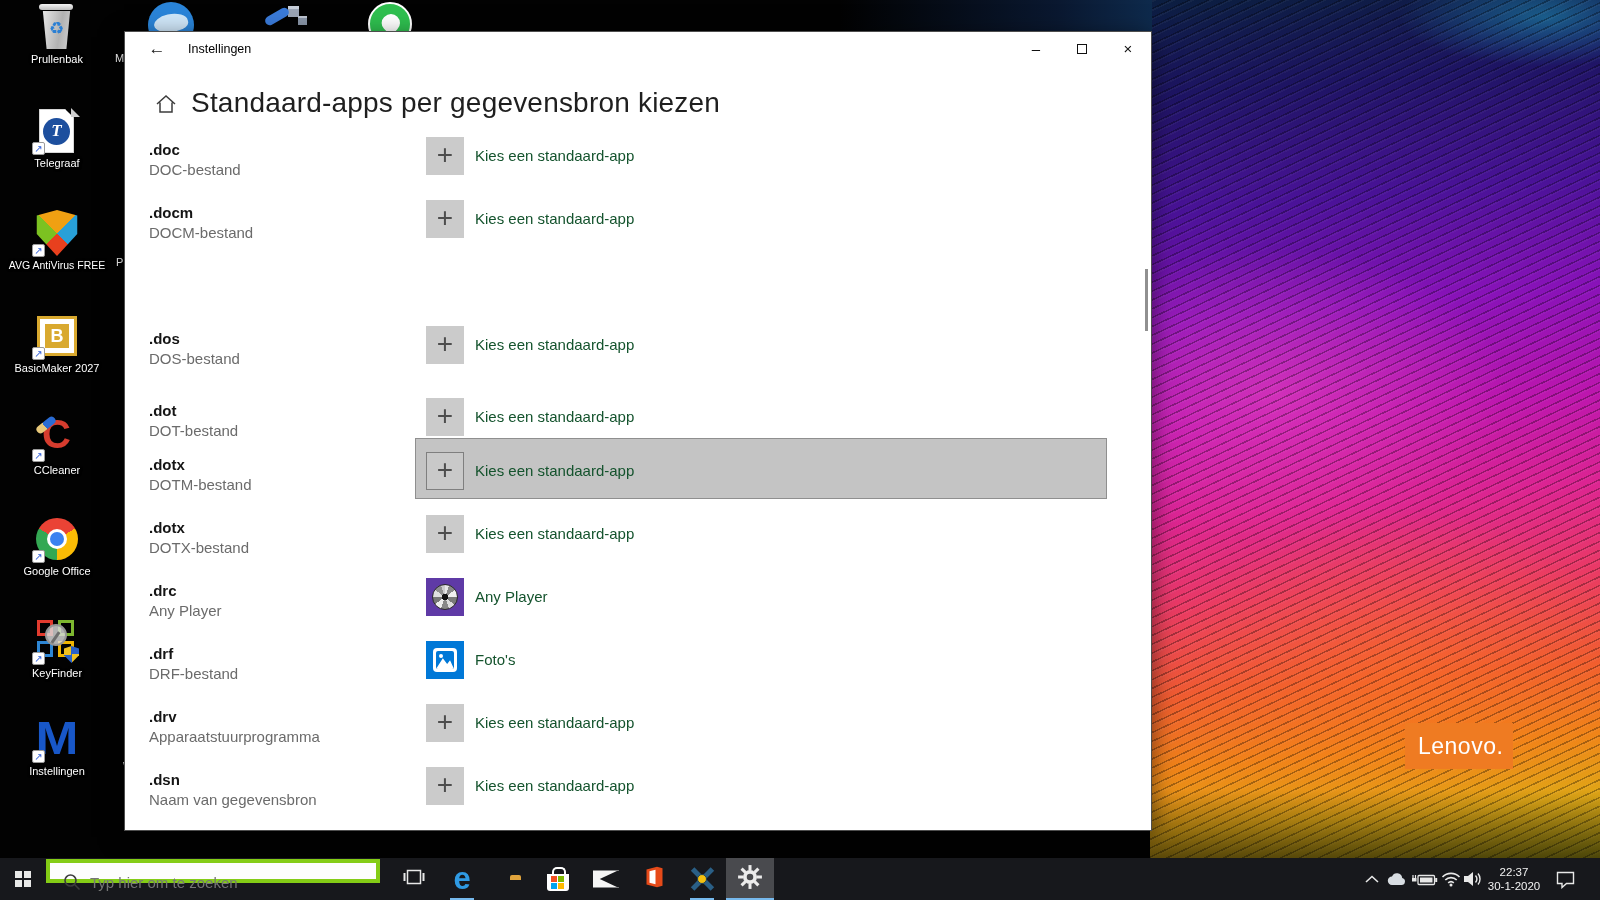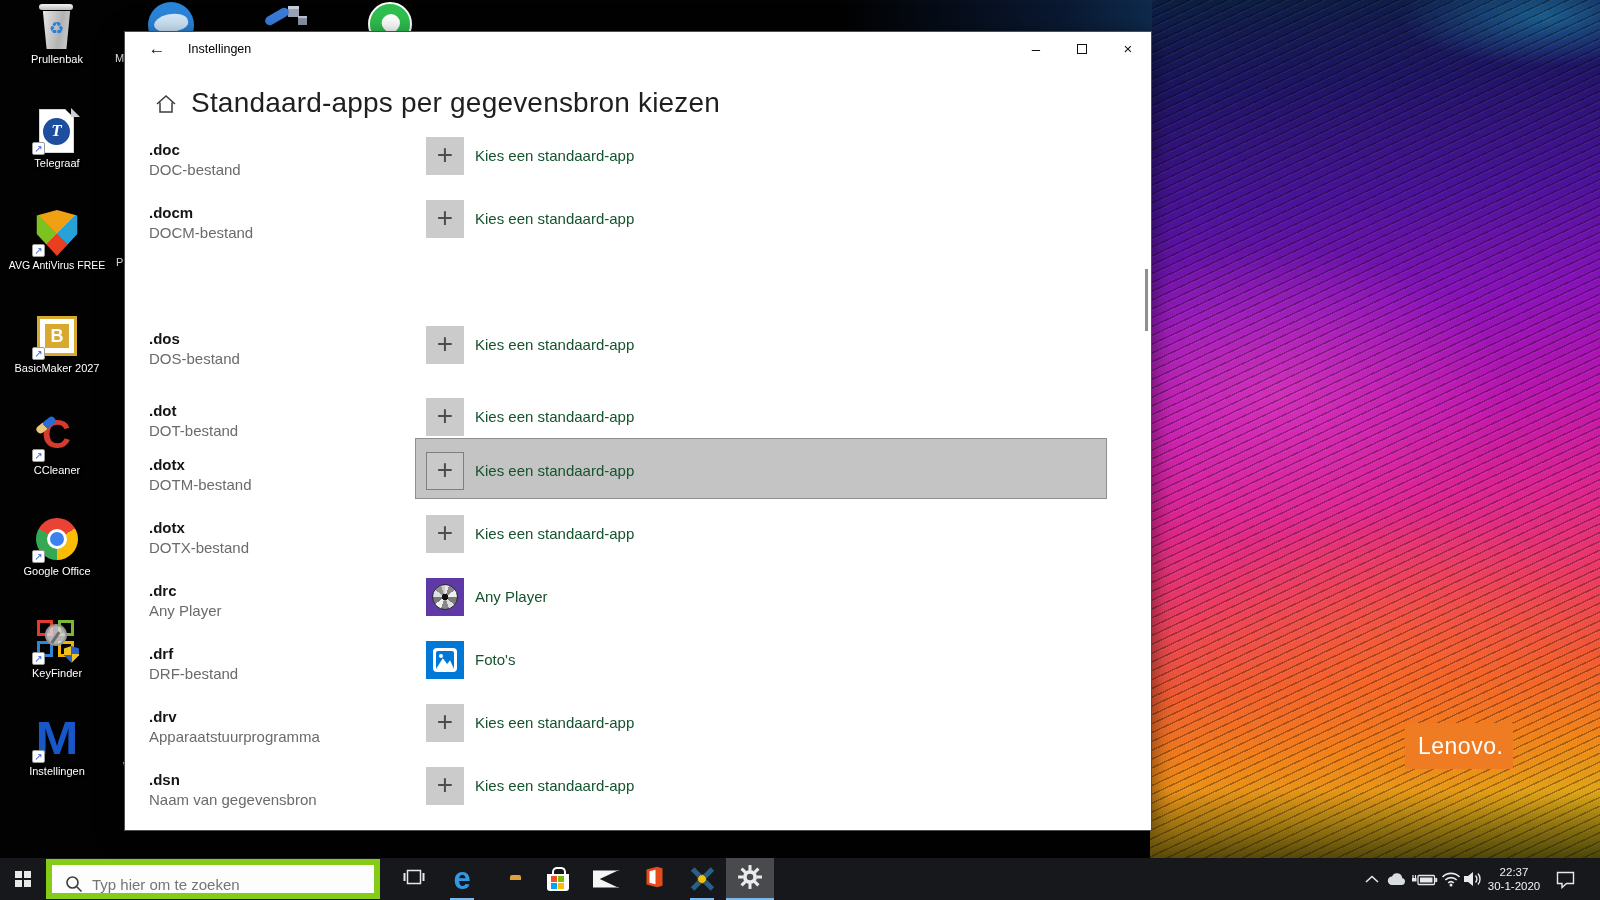--- a/index.html
+++ b/index.html
@@ -121,21 +121,21 @@
     clip-path:polygon(0 100%,38% 40%,62% 72%,78% 52%,100% 100%); }
   .ft-sun { position:absolute; left:3px; top:3px; width:4px; height:4px; border-radius:50%; background:#fff; }
   .scrollthumb { position:absolute; right:3px; top:237px; width:3px; height:62px; background:#909090; }
 
   
   .taskbar { position:absolute; left:0; top:858px; width:1600px; height:42px; background:#17181c; z-index:30; }
   .startbtn { position:absolute; left:0; top:0; width:46px; height:42px; cursor:pointer; }
   .winlogo { position:absolute; left:15px; top:13px; width:16px; height:16px; display:grid;
     grid-template-columns:7px 7px; grid-template-rows:7px 7px; gap:1.5px; }
   .winlogo span { background:#e8e8e8; }
-  .searchbox { position:absolute; left:46px; top:1px; width:334px; height:40px; background:#fdfdfd; border:6px solid #84cc16; }
+  .searchbox { position:absolute; left:46px; top:1px; width:334px; height:24px; background:#fdfdfd; border:4px solid #84cc16; }
   .searchbox input { position:absolute; left:40px; top:0; width:280px; height:38px; border:none; outline:none;
     font-size:15px; color:#222; background:transparent; font-family:"Liberation Sans", sans-serif; }
   .mag { position:absolute; left:13px; top:10px; }
   .tbtn { position:absolute; top:0; width:48px; height:42px; cursor:pointer; }
   .tbtn .cwrap { position:absolute; left:50%; top:50%; transform:translate(-50%,-50%); }
   .tbtn-active { background:#494a4e; }
   .uline { position:absolute; bottom:0; height:2px; background:#76b9ed; }
   .edge-e { font-size:31px; font-weight:700; color:#2f9ae3; line-height:30px; }
   .folder-bk { position:absolute; left:0; top:-4px; width:11px; height:5px; background:#e0a33c; border-radius:2px 2px 0 0; }
   .folder-ft { position:relative; width:26px; height:19px; background:linear-gradient(#ffd977,#eab84e); border-radius:1px; }

